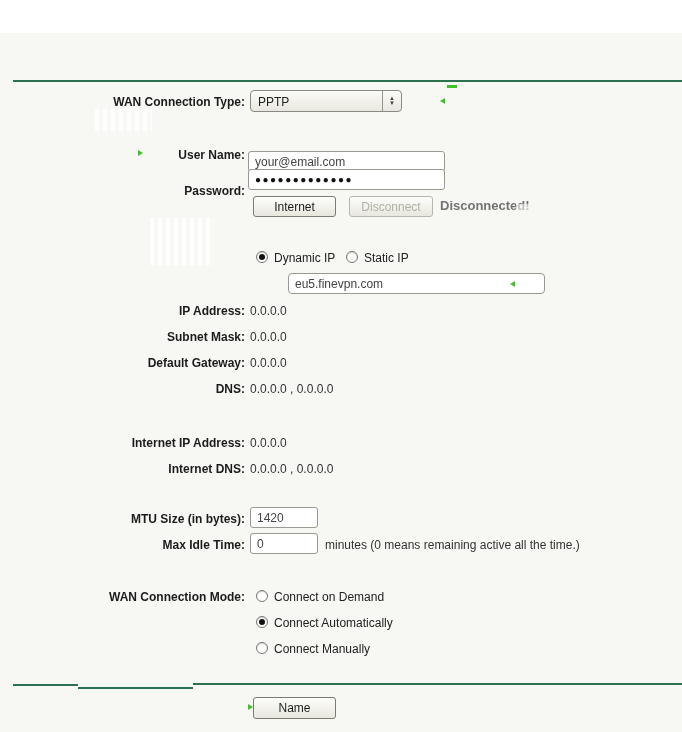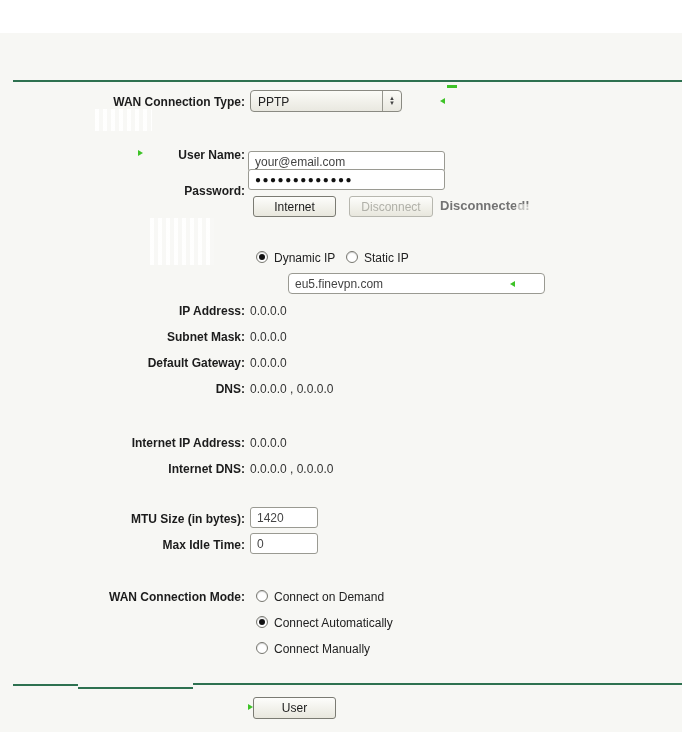--- a/index.html
+++ b/index.html
@@ -143,32 +143,33 @@
   <div class="val" style="left:250px; top:436px;">0.0.0.0</div>
 
   <div class="lbl" style="top:462px;">Internet DNS:</div>
   <div class="val" style="left:250px; top:462px;">0.0.0.0 , 0.0.0.0</div>
 
   <div class="lbl" style="top:512px;">MTU Size (in bytes):</div>
   <input class="txt-input" style="left: 250px; top: 507px; width: 68px; height: 21px;" value="1420">
 
   <div class="lbl" style="top:538px;">Max Idle Time:</div>
   <input class="txt-input" style="left: 250px; top: 533px; width: 68px; height: 21px;" value="0">
+  <div class="note" style="left:325px; top:538px;">minutes (0 means remaining active all the time.)</div>
 
   <div class="lbl" style="top:590px;">WAN Connection Mode:</div>
 
   <span class="radio" style="left:256px; top:590px;"></span>
   <span class="radio-lbl" style="left:274px; top:590px;">Connect on Demand</span>
 
   <span class="radio checked" style="left:256px; top:616px;"></span>
   <span class="radio-lbl" style="left:274px; top:616px;">Connect Automatically</span>
 
   <span class="radio" style="left:256px; top:642px;"></span>
   <span class="radio-lbl" style="left:274px; top:642px;">Connect Manually</span>
 
   <div class="seg" style="left:13px; top:684px; width:65px;"></div>
   <div class="seg" style="left:78px; top:687px; width:115px;"></div>
   <div class="seg" style="left:193px; top:683px; width:489px;"></div>
 
   <div class="tri-right" style="left:248px; top:704px;"></div>
-  <button class="btn" style="left:253px; top:697px; width:83px; height:22px;">User</button>
+  <button class="btn" style="left:253px; top:697px; width:83px; height:22px;">Name</button>
 
 </div>
 
 </body></html>

